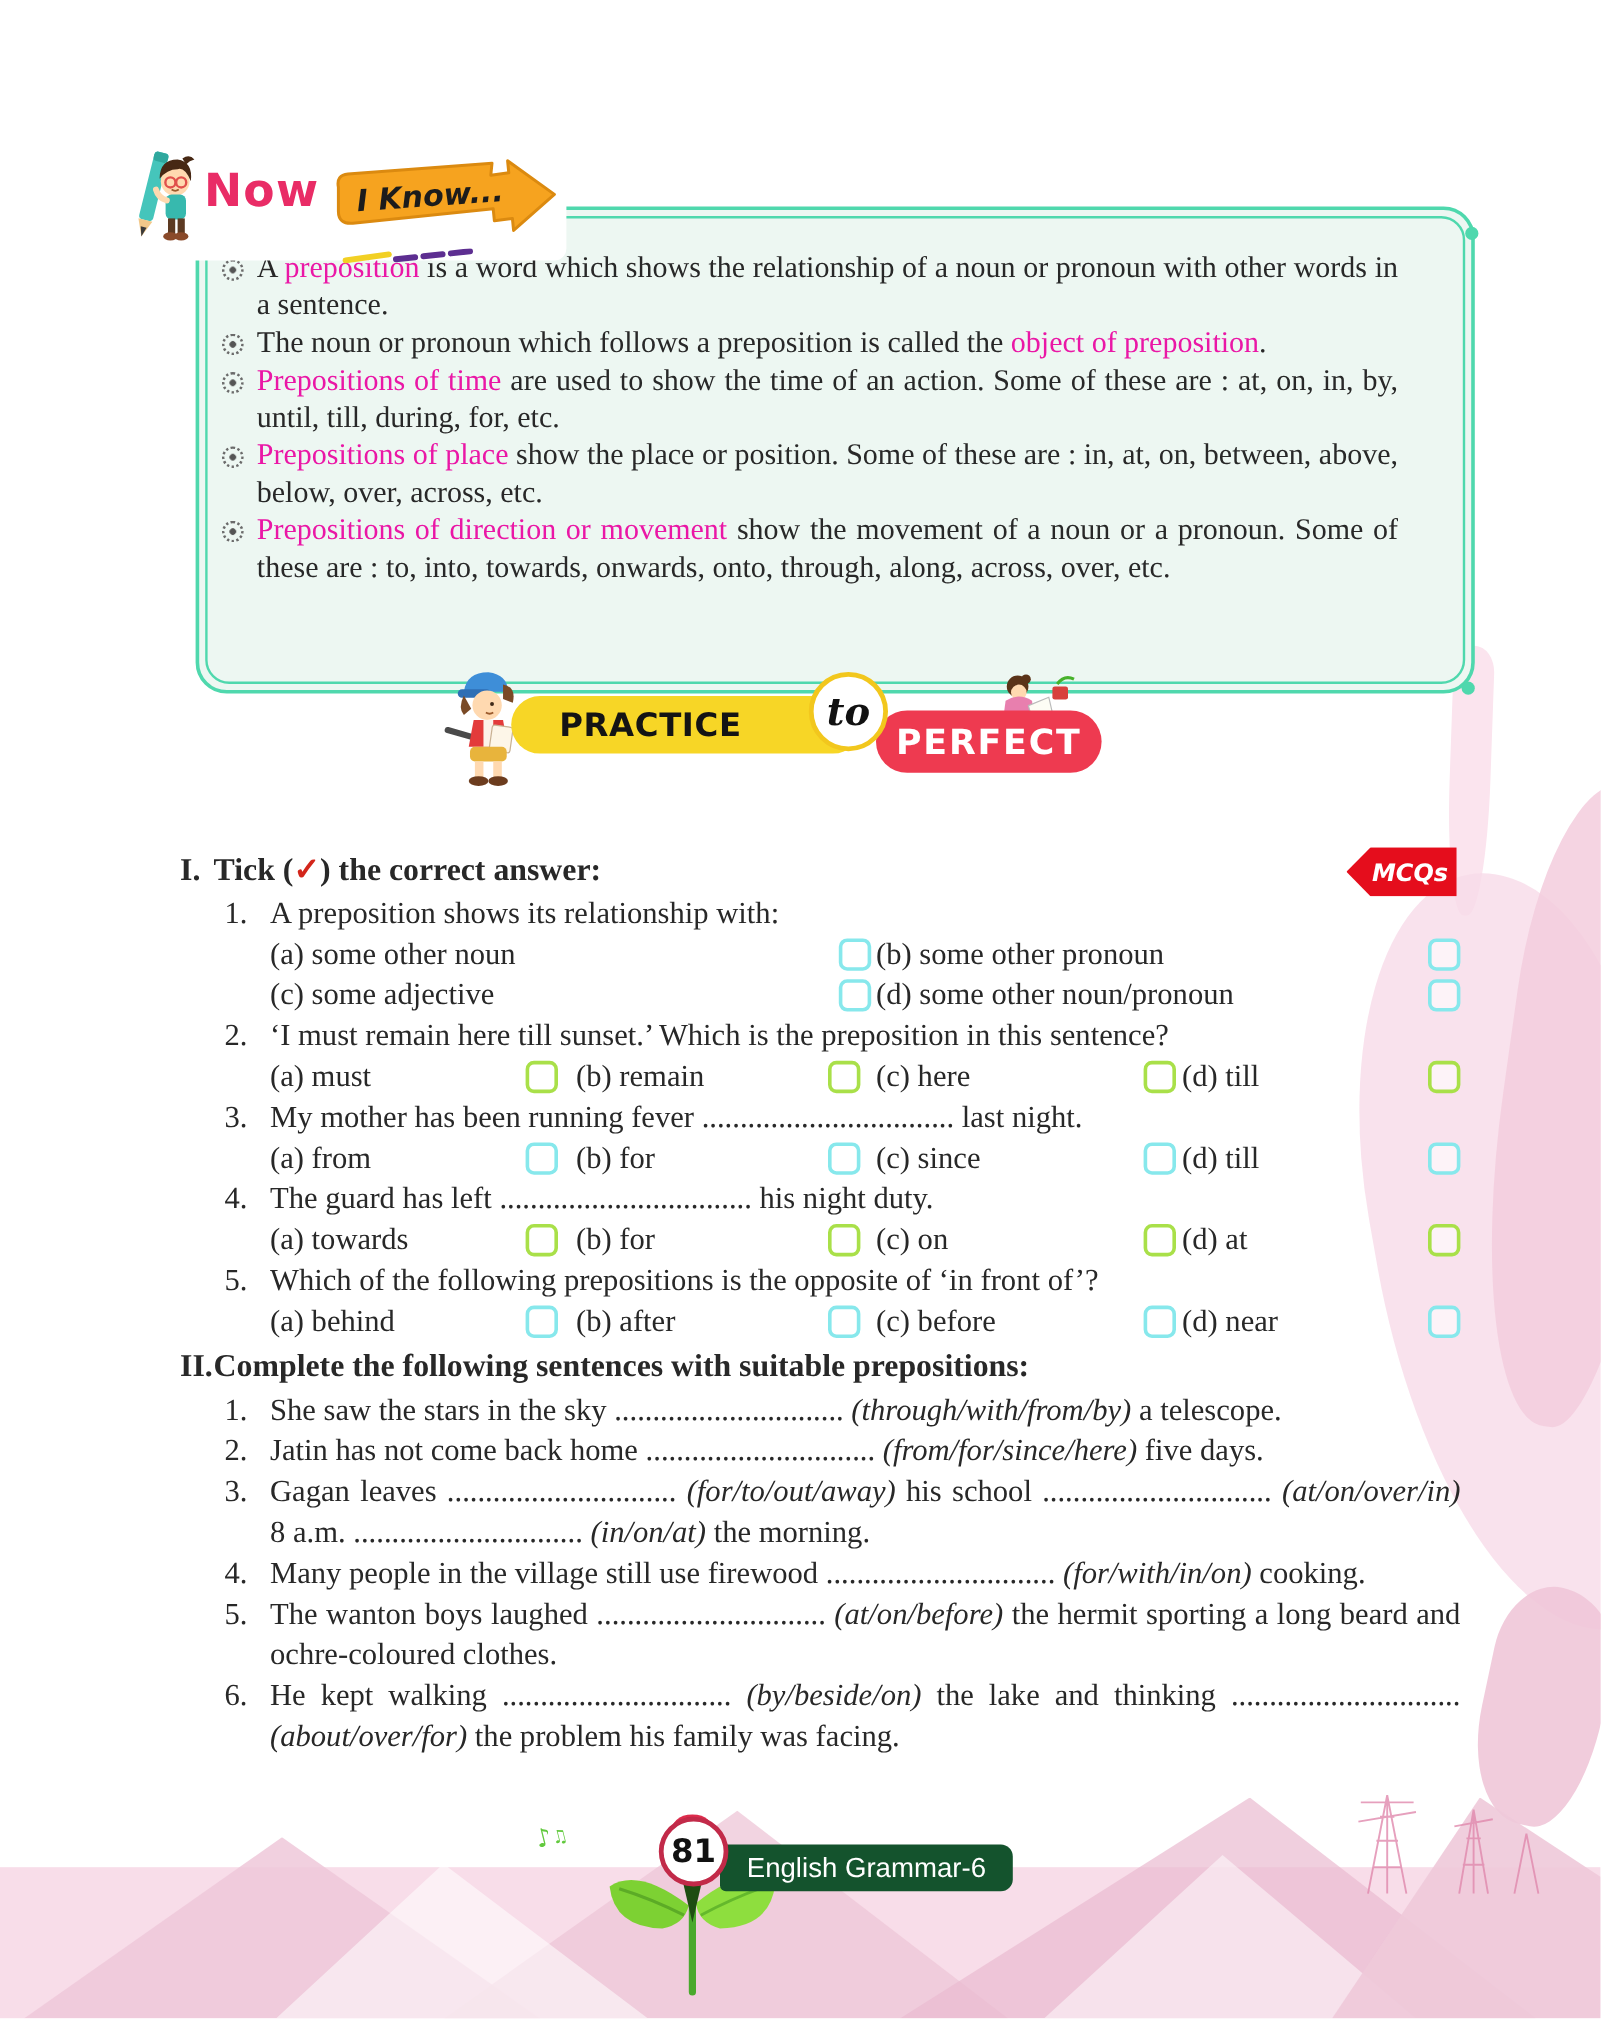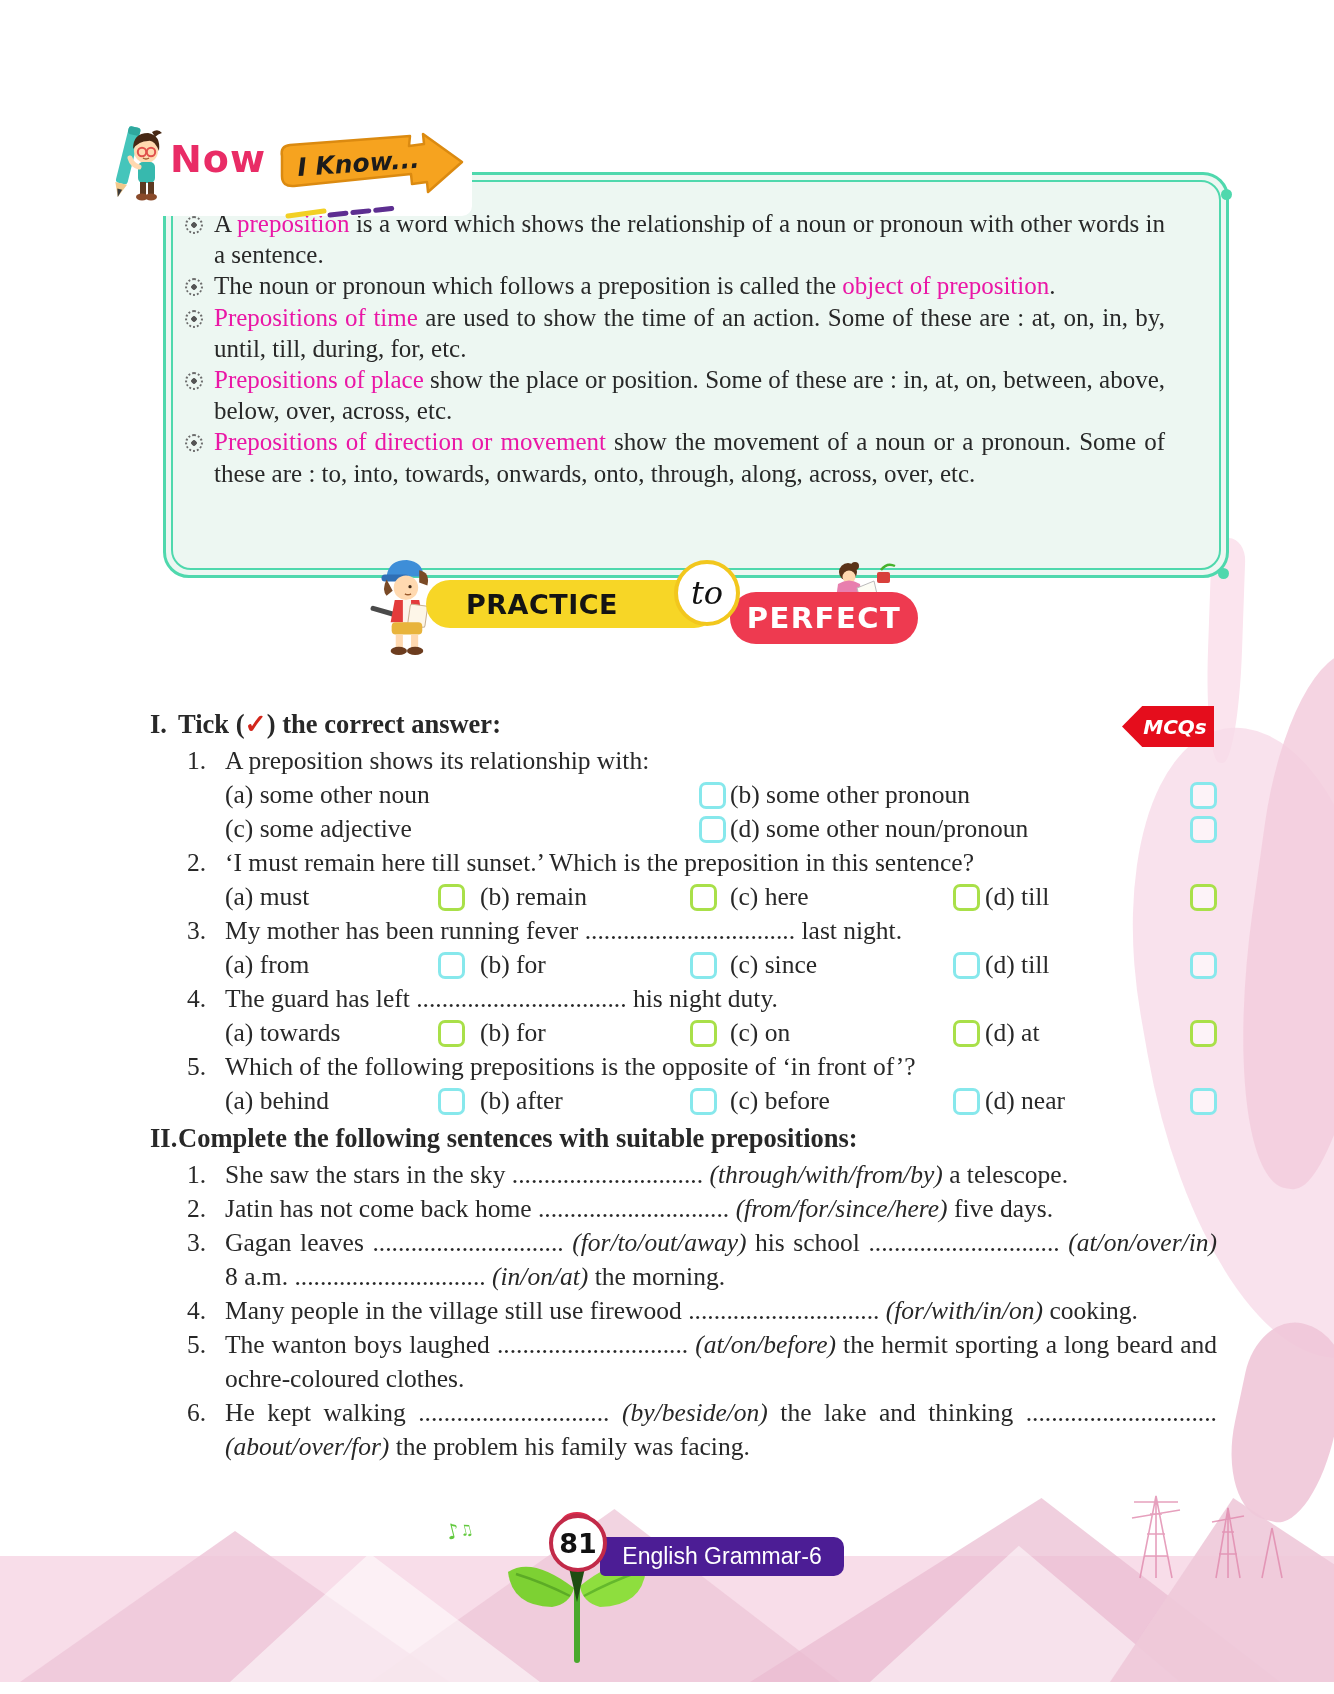--- a/index.html
+++ b/index.html
@@ -57,21 +57,21 @@
   
   #practice-banner{position:absolute;left:368px;top:552px;width:560px;height:106px;z-index:3;}
   #kid-left{position:absolute;left:0;top:2px;}
   #kid-right{position:absolute;left:408px;top:0;}
   #practice-pill{position:absolute;left:58px;top:28px;width:292px;height:48px;background:#f7d626;
      border-radius:24px;display:flex;align-items:center;justify-content:flex-start;padding-left:40px;
      box-sizing:border-box;font-family:"DejaVu Sans",sans-serif;font-weight:800;font-size:27px;
      color:#141414;letter-spacing:.5px;z-index:1;}
   #to-circle{position:absolute;left:306px;top:8px;width:66px;height:66px;background:#fff;
      border:4px solid #f2c71d;border-radius:50%;display:flex;align-items:center;justify-content:center;
-     font-family:"DejaVu Serif",serif;font-style:italic;font-weight:normal;font-size:32px;color:#111;
+     font-family:"DejaVu Serif",serif;font-style:italic;font-weight:bold;font-size:32px;color:#111;
      box-sizing:border-box;z-index:2;}
   #perfect-pill{position:absolute;left:362px;top:40px;width:188px;height:52px;background:#ee3a50;
      border-radius:26px;display:flex;align-items:center;justify-content:center;
      font-family:"DejaVu Sans",sans-serif;font-weight:800;font-size:29px;color:#fff;letter-spacing:1.5px;z-index:1;}
 
   
   #mcqs-badge{position:absolute;left:1122px;top:706px;width:92px;height:41px;background:#e50d1c;
      clip-path:polygon(22% 0,100% 0,100% 100%,22% 100%,0 50%);display:flex;align-items:center;
      justify-content:center;padding-left:14px;box-sizing:border-box;color:#fff;
      font-family:"DejaVu Sans",sans-serif;font-weight:bold;font-style:italic;font-size:20px;z-index:3;}
@@ -94,21 +94,21 @@
   .s2-item{display:flex;font-size:25.5px;line-height:34px;}
   .s2-text{flex:1;margin:0;text-align:justify;}
 
   
   #music-notes{position:absolute;left:446px;top:1518px;color:#62c93e;font-size:21px;z-index:3;
      font-family:"DejaVu Sans",sans-serif;transform:rotate(-14deg);}
   #sprout{position:absolute;left:492px;top:1510px;z-index:2;}
   #page-circle{position:absolute;left:549px;top:1514px;width:58px;height:58px;background:#fff;
      border:4px solid #c22a49;border-radius:50%;z-index:4;display:flex;align-items:center;justify-content:center;
      font-family:"DejaVu Sans",sans-serif;font-weight:bold;font-size:27px;color:#111;box-sizing:border-box;}
-  #footer-ribbon{position:absolute;left:600px;top:1537px;width:244px;height:39px;background:#4c1d95;
+  #footer-ribbon{position:absolute;left:600px;top:1537px;width:244px;height:39px;background:#14532d;
      border-radius:5px 10px 10px 5px;z-index:3;display:flex;align-items:center;justify-content:center;
      font-family:"Liberation Sans",sans-serif;font-size:23px;color:#fff;}
 </style>
 </head>
 <body>
 
 <div class="page">
 
   <div class="petal" id="petal-sliver"></div>
   <div class="petal" id="petal-right-1"></div>

